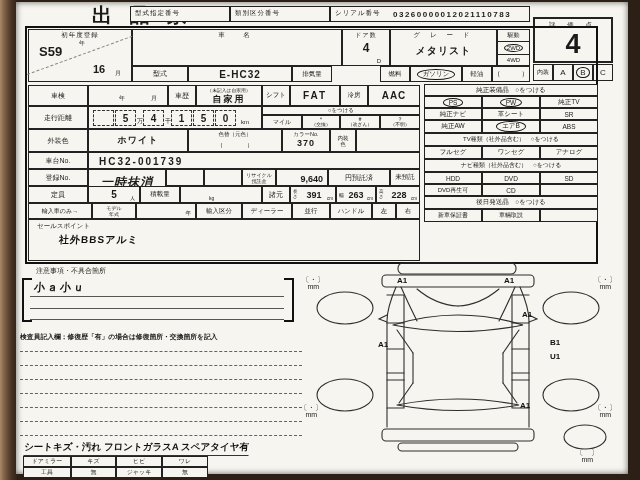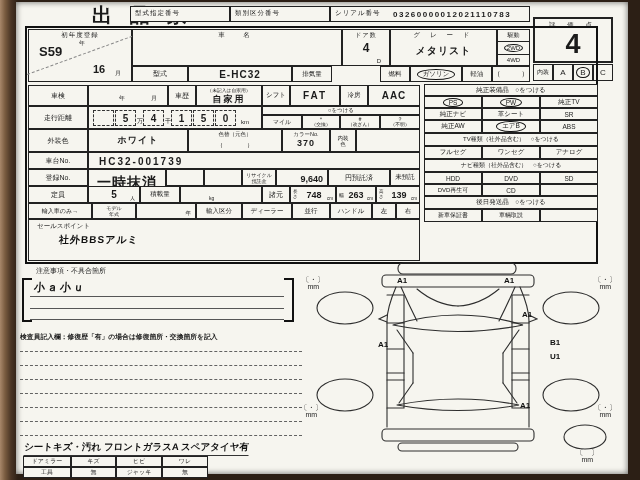--- a/index.html
+++ b/index.html
@@ -154,21 +154,21 @@
   <span style="font-size:5.5px;line-height:6px;">色</span>
 </div>
 <div class="b" style="left:356px;top:129px;width:64px;height:23px;"></div>
 
 <div class="b c" style="left:28px;top:152px;width:60px;height:17px;font-size:7px;">車台No.</div>
 <div class="b" style="left:88px;top:152px;width:332px;height:17px;">
   <span class="a val" style="left:10px;top:3px;font-size:10px;letter-spacing:2px;">HC32-001739</span>
 </div>
 
 <div class="b c" style="left:28px;top:169px;width:60px;height:17px;font-size:7px;">登録No.</div>
-<div class="b c val" style="left:88px;top:169px;width:78px;height:27px;font-size:14px;letter-spacing:1px;">一時抹消</div>
+<div class="b c val" style="left:88px;top:169px;width:78px;height:27px;font-size:12px;letter-spacing:1px;font-style:italic;">一時抹消</div>
 <div class="b" style="left:166px;top:169px;width:38px;height:17px;"></div>
 <div class="b" style="left:204px;top:169px;width:38px;height:17px;"></div>
 <div class="b c col" style="left:242px;top:169px;width:34px;height:17px;">
   <span style="font-size:5px;line-height:6px;">リサイクル</span>
   <span style="font-size:5px;line-height:6px;">預託金</span>
 </div>
 <div class="b" style="left:276px;top:169px;width:52px;height:17px;">
   <span class="a val" style="right:4px;top:4px;font-size:9px;margin-left:8px;">9,640</span>
 </div>
 <div class="b c" style="left:328px;top:169px;width:62px;height:17px;font-size:7px;">円預託済</div>
@@ -179,31 +179,31 @@
   <div class="a c val" style="left:0;top:0;width:100%;height:100%;font-size:10px;">5</div>
   <span class="a" style="right:4px;bottom:1px;font-size:5px;">人</span>
 </div>
 <div class="b c" style="left:140px;top:186px;width:40px;height:17px;font-size:6.5px;">積載量</div>
 <div class="b" style="left:180px;top:186px;width:82px;height:17px;">
   <span class="a" style="left:28px;bottom:1px;font-size:5px;">kg</span>
 </div>
 <div class="b c" style="left:262px;top:186px;width:28px;height:17px;font-size:7px;">諸元</div>
 <div class="b" style="left:290px;top:186px;width:46px;height:17px;">
   <span class="a" style="left:2px;top:2px;font-size:4.5px;width:6px;line-height:5px;">長さ</span>
-  <div class="a c val" style="left:8px;top:0;width:30px;height:100%;font-size:9px;">748</div>
+  <div class="a c val" style="left:8px;top:0;width:30px;height:100%;font-size:9px;">391</div>
   <span class="a" style="right:2px;bottom:1px;font-size:4.5px;">cm</span>
 </div>
 <div class="b" style="left:336px;top:186px;width:40px;height:17px;">
   <span class="a" style="left:2px;top:5px;font-size:5px;">幅</span>
   <div class="a c val" style="left:6px;top:0;width:26px;height:100%;font-size:9px;">263</div>
   <span class="a" style="right:2px;bottom:1px;font-size:4.5px;">cm</span>
 </div>
 <div class="b" style="left:376px;top:186px;width:44px;height:17px;">
   <span class="a" style="left:2px;top:2px;font-size:4.5px;width:6px;line-height:5px;">高さ</span>
-  <div class="a c val" style="left:8px;top:0;width:28px;height:100%;font-size:9px;">139</div>
+  <div class="a c val" style="left:8px;top:0;width:28px;height:100%;font-size:9px;">228</div>
   <span class="a" style="right:2px;bottom:1px;font-size:4.5px;">cm</span>
 </div>
 
 <div class="b c" style="left:28px;top:203px;width:64px;height:16px;font-size:6px;">輸入車のみ→</div>
 <div class="b c col" style="left:92px;top:203px;width:44px;height:16px;">
   <span style="font-size:5px;line-height:6px;">モデル</span>
   <span style="font-size:5px;line-height:6px;">年式</span>
 </div>
 <div class="b" style="left:136px;top:203px;width:60px;height:16px;">
   <span class="a" style="right:4px;bottom:1px;font-size:5.5px;">年</span>

